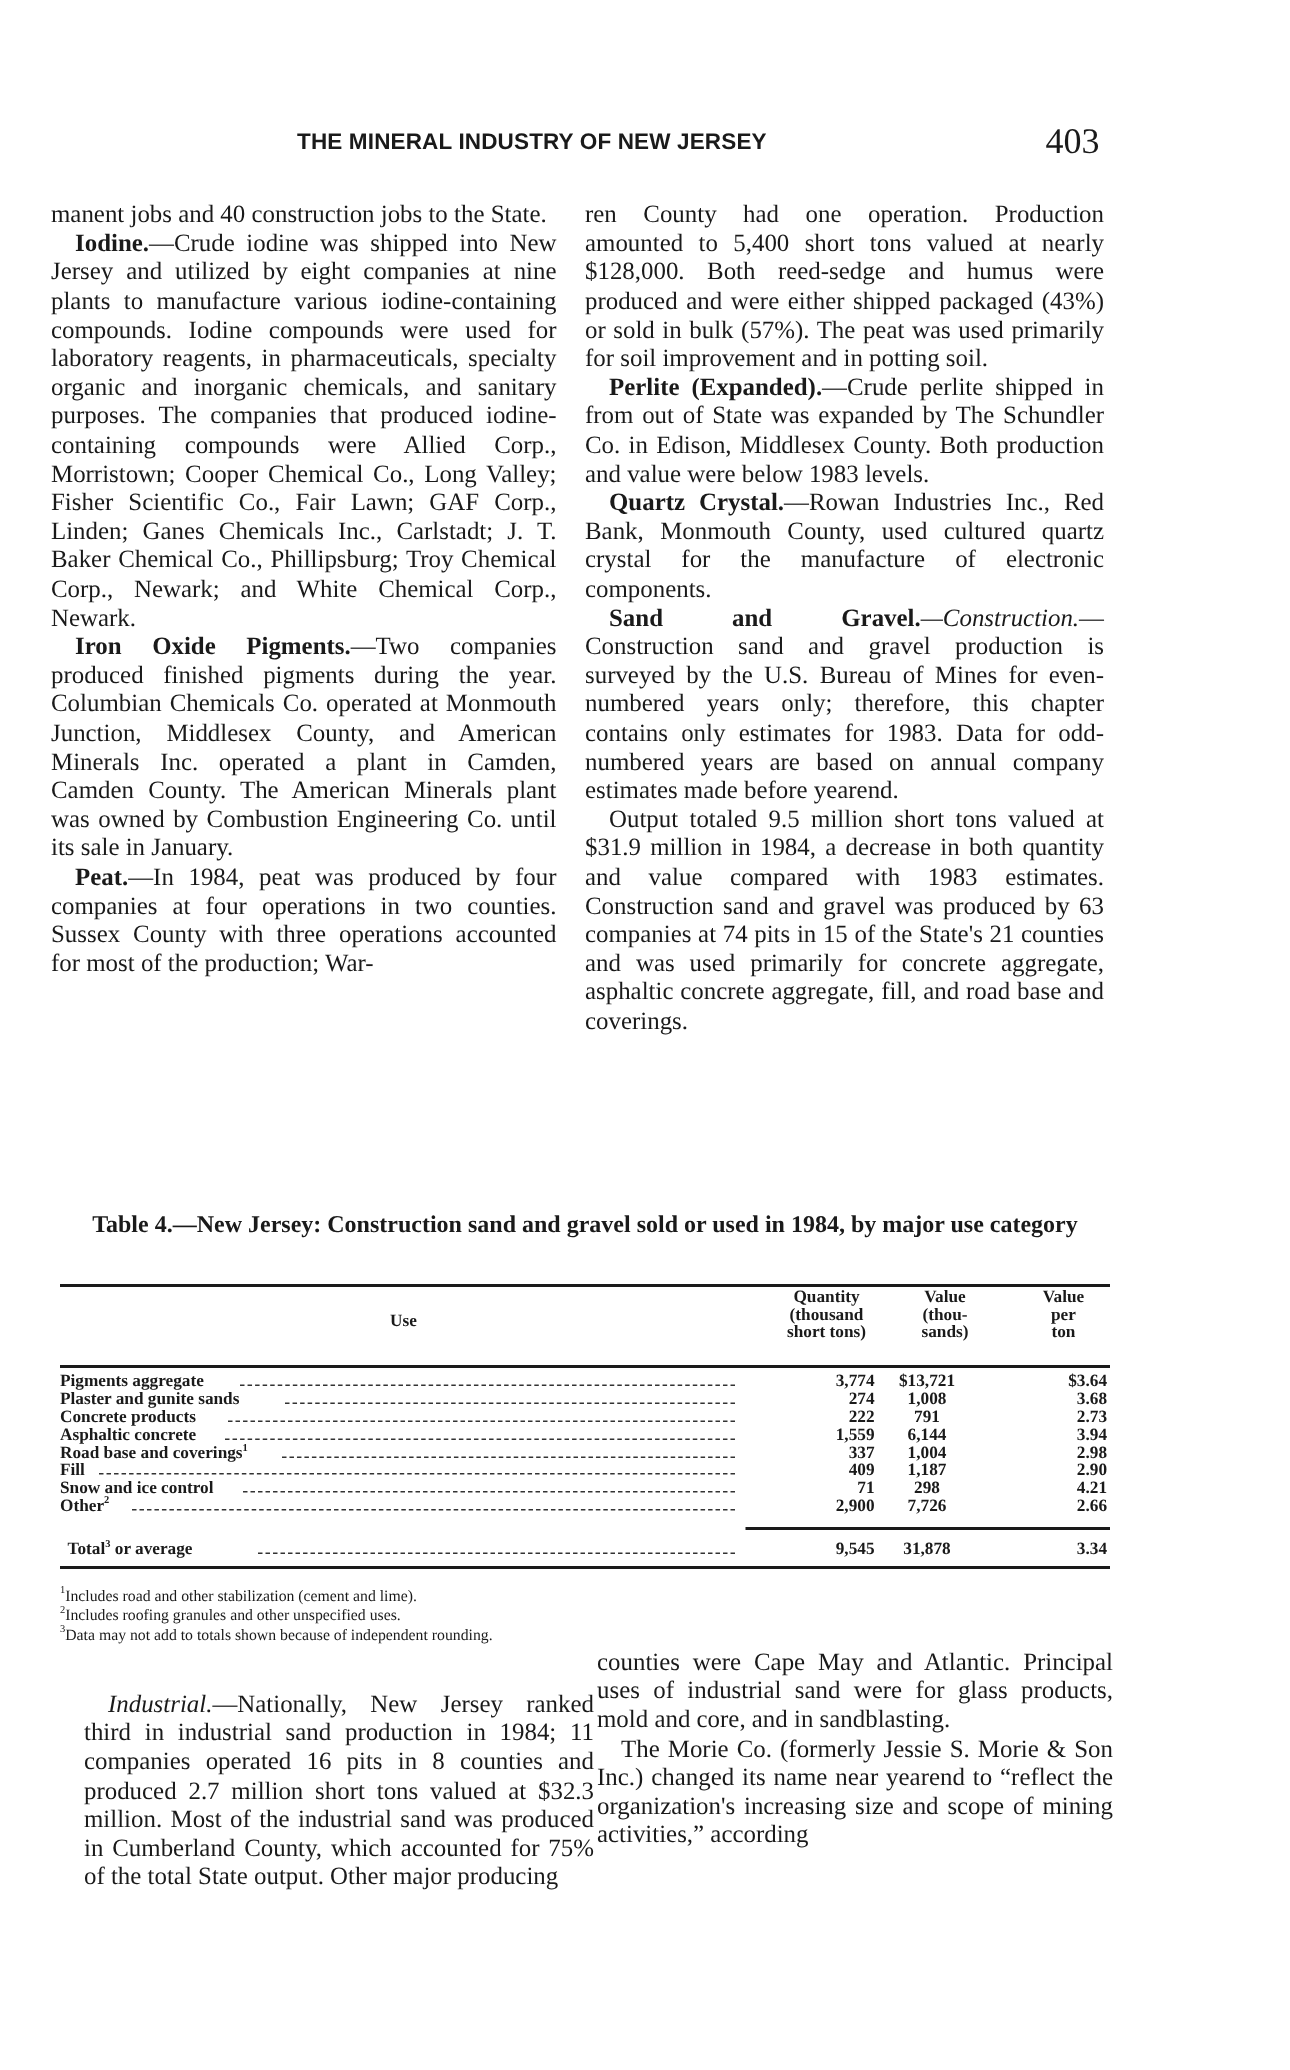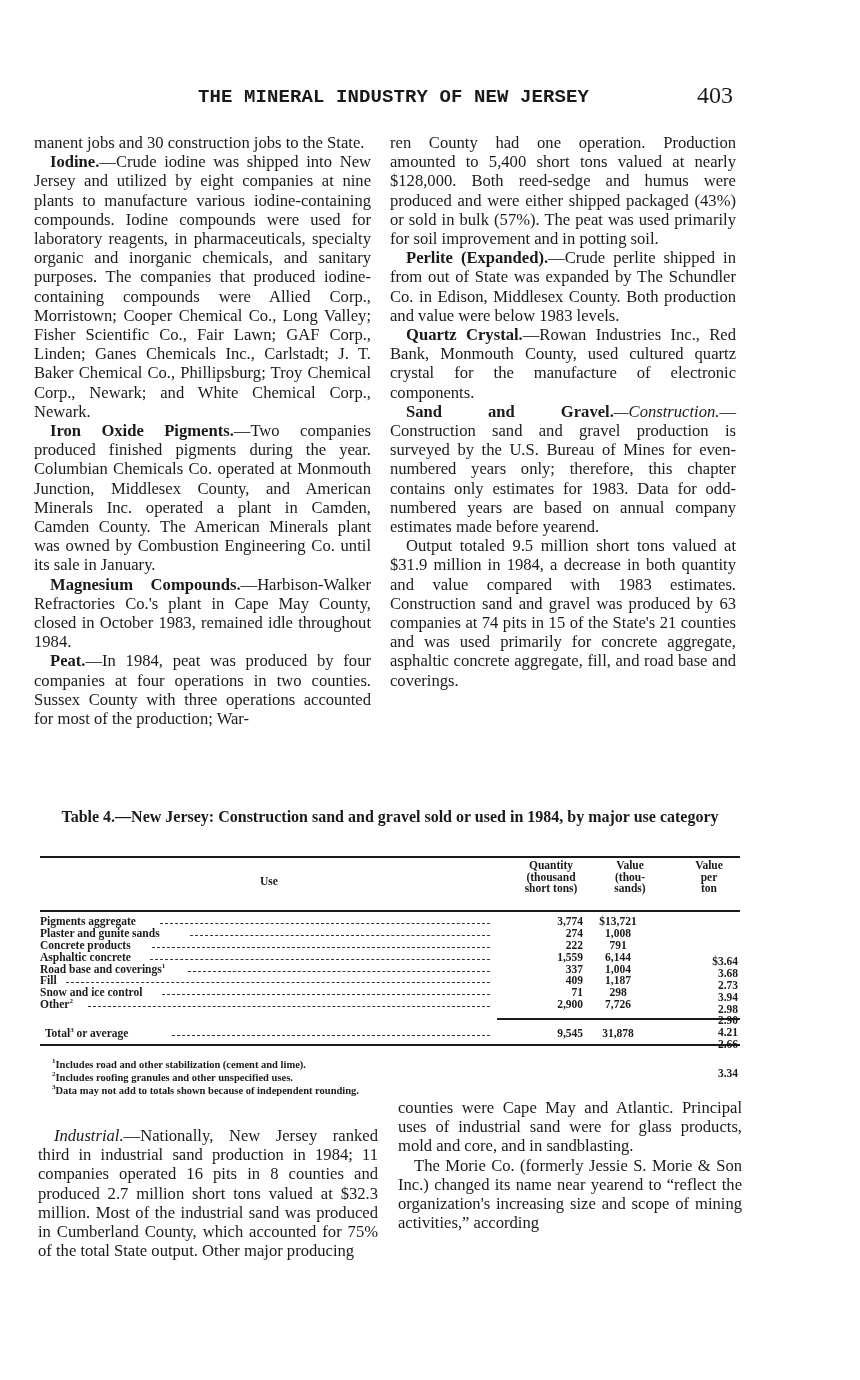--- a/index.html
+++ b/index.html
@@ -6,41 +6,41 @@
   body {
     width: 860px; height: 1380px; position: relative; overflow: hidden;
     font-family: "DejaVu Serif", "Liberation Serif", serif;
     color: #1a1a1a;
   }
   .header {
     position: absolute; top: 86px; left: 0; width: 860px; height: 22px;
   }
   .header .title {
     position: absolute; left: 198px; top: 0;
-    font-family: Liberation Mono, monospace; font-weight: bold; font-size: 19px;
+    font-family: Liberation Sans, sans-serif; font-weight: bold; font-size: 15px;
     letter-spacing: 0.1px;
   }
   .header .pageno {
     position: absolute; left: 697px; top: -4px;
     font-family: "Liberation Serif", serif; font-size: 24px;
   }
   .col {
     position: absolute;
     font-family: "Liberation Serif", serif;
     font-size: 16.6px; line-height: 19.2px;
     text-align: justify; text-align-last: auto;
     hyphens: none;
   }
   .col p { margin: 0; }
   .col p.indent { text-indent: 16px; }
   .col b { font-weight: bold; }
   .col i { font-style: italic; }
   #col-top-left { left: 34px; top: 133px; width: 337px; }
   #col-top-right { left: 390px; top: 133px; width: 346px; }
-  #col-bot-left { left: 38px; top: 1126px; width: 340px; }
+  #col-bot-left { left: 56px; top: 1126px; width: 340px; }
   #col-bot-right { left: 398px; top: 1098px; width: 344px; }
 
   .table-wrap {
     position: absolute; left: 40px; top: 808px; width: 700px;
     font-family: "Liberation Serif", serif;
   }
   .table-title {
     text-align: center; font-weight: bold; font-size: 16px; line-height: 18px;
     width: 720px; margin-left: -10px;
   }
@@ -55,43 +55,42 @@
   .th-vpt { left: 640px; top: 52px; width: 58px; }
   .rows { position: absolute; top: 108px; left: 0; width: 700px; }
   .row { position: relative; height: 11.9px; font-size: 11.5px; line-height: 11.9px; font-weight: bold; }
   .row .label { position: absolute; left: 0; white-space: nowrap; }
   .row .leader {
     position: absolute; top: 7px; height: 0; border-top: 1.2px dashed #333; right: 250px;
   }
   .row .num { position: absolute; text-align: right; }
   .row .q { right: 157px; width: 70px; }
   .row .v { right: 87px; width: 70px; text-align: center; }
-  .row .p { right: 2px; width: 60px; margin-top: 40px; }
+  .row .p { right: 2px; width: 60px; }
   .total-row { position: absolute; top: 220px; left: 0; width: 700px; }
   .total-row .label { left: 5px; }
   sup { font-size: 7px; vertical-align: 5px; line-height: 0; }
   .footnotes {
-    position: absolute; top: 250px; left: 12px; width: 700px;
-    font-size: 10.5px; line-height: 13px; font-weight: bold;
+    position: absolute; top: 250px; left: 0; width: 700px;
+    font-size: 10.5px; line-height: 13px; font-weight: normal;
   }
   .footnotes div { white-space: nowrap; }
 </style>
 </head>
 <body>
 
 <div class="header">
   <span class="title">THE MINERAL INDUSTRY OF NEW JERSEY</span>
   <span class="pageno">403</span>
 </div>
 
 <div class="col" id="col-top-left">
-  <p>manent jobs and 30 construction jobs to the State.</p>
+  <p>manent jobs and 40 construction jobs to the State.</p>
   <p class="indent"><b>Iodine.</b><span>—Crude iodine was shipped into New Jersey and utilized by eight companies at nine plants to manufacture various iodine-containing compounds. Iodine compounds were used for laboratory reagents, in pharmaceuticals, specialty organic and inorganic chemicals, and sanitary purposes. The companies that produced iodine-containing compounds were Allied Corp., Morristown; Cooper Chemical Co., Long Valley; Fisher Scientific Co., Fair Lawn; GAF Corp., Linden; Ganes Chemicals Inc., Carlstadt; J. T. Baker Chemical Co., Phillipsburg; Troy Chemical Corp., Newark; and White Chemical Corp., Newark.</span></p>
   <p class="indent"><b>Iron Oxide Pigments.</b><span>—Two companies produced finished pigments during the year. Columbian Chemicals Co. operated at Monmouth Junction, Middlesex County, and American Minerals Inc. operated a plant in Camden, Camden County. The American Minerals plant was owned by Combustion Engineering Co. until its sale in January.</span></p>
-  <p class="indent"><b>Magnesium Compounds.</b><span>—Harbison-Walker Refractories Co.'s plant in Cape May County, closed in October 1983, remained idle throughout 1984.</span></p>
   <p class="indent"><b>Peat.</b><span>—In 1984, peat was produced by four companies at four operations in two counties. Sussex County with three operations accounted for most of the production; War-</span></p>
 </div>
 
 <div class="col" id="col-top-right">
   <p>ren County had one operation. Production amounted to 5,400 short tons valued at nearly $128,000. Both reed-sedge and humus were produced and were either shipped packaged (43%) or sold in bulk (57%). The peat was used primarily for soil improvement and in potting soil.</p>
   <p class="indent"><b>Perlite (Expanded).</b><span>—Crude perlite shipped in from out of State was expanded by The Schundler Co. in Edison, Middlesex County. Both production and value were below 1983 levels.</span></p>
   <p class="indent"><b>Quartz Crystal.</b><span>—Rowan Industries Inc., Red Bank, Monmouth County, used cultured quartz crystal for the manufacture of electronic components.</span></p>
   <p class="indent"><b>Sand and Gravel.</b><i>—Construction.</i><span>— Construction sand and gravel production is surveyed by the U.S. Bureau of Mines for even-numbered years only; therefore, this chapter contains only estimates for 1983. Data for odd-numbered years are based on annual company estimates made before yearend.</span></p>
   <p class="indent">Output totaled 9.5 million short tons valued at $31.9 million in 1984, a decrease in both quantity and value compared with 1983 estimates. Construction sand and gravel was produced by 63 companies at 74 pits in 15 of the State's 21 counties and was used primarily for concrete aggregate, asphaltic concrete aggregate, fill, and road base and coverings.</p>
 </div>

